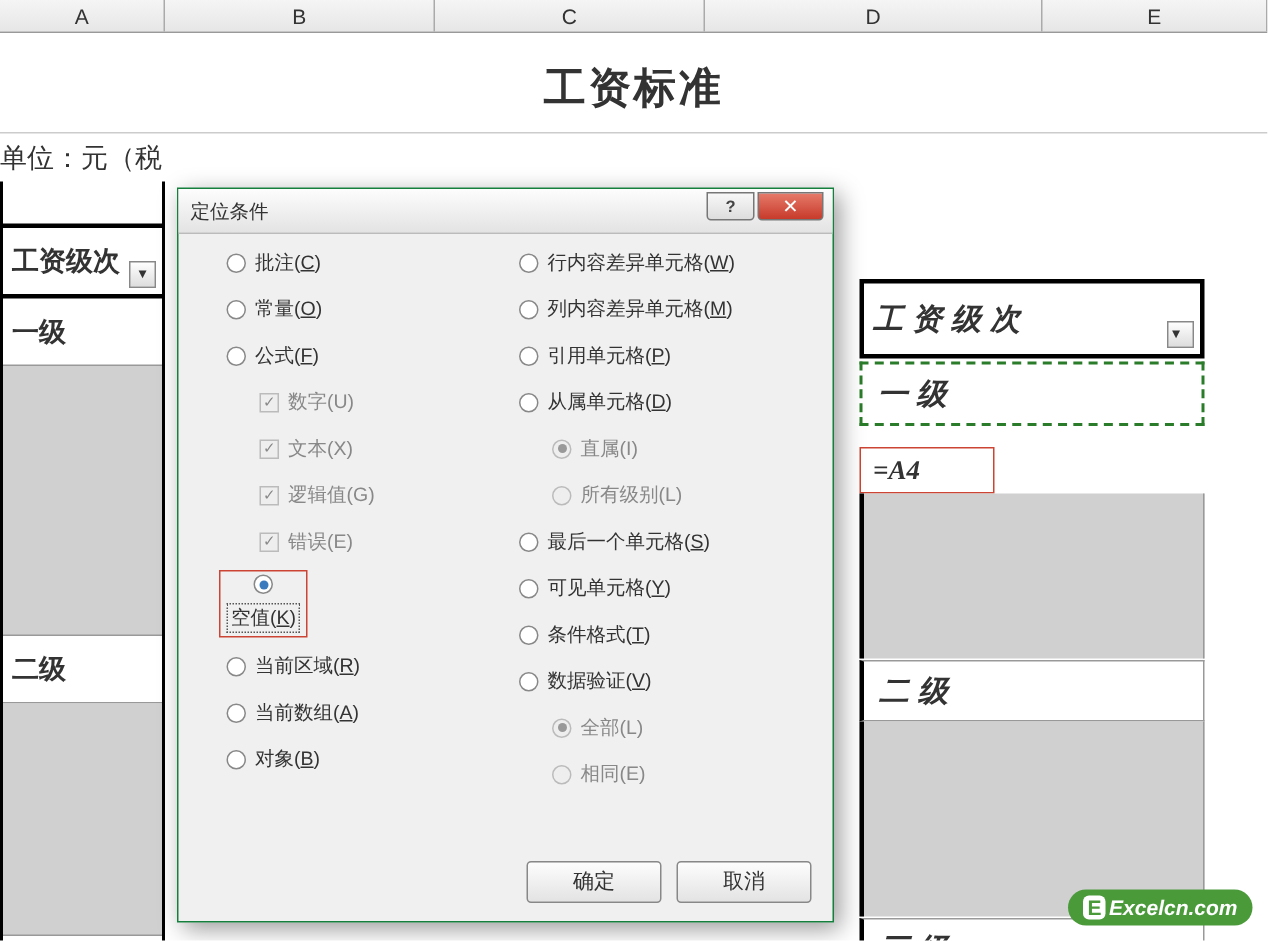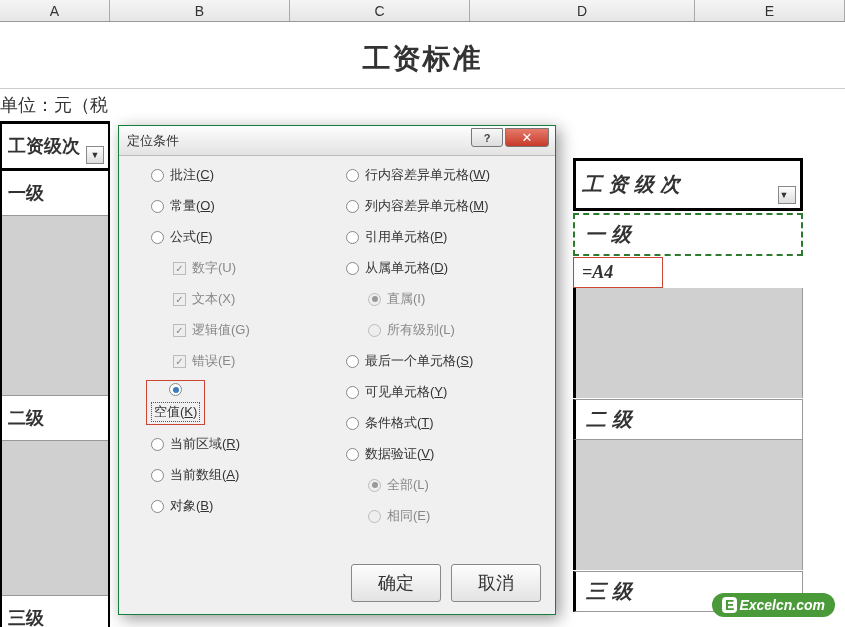--- a/index.html
+++ b/index.html
@@ -64,24 +64,25 @@
       position: absolute;
       left: 573px;
       top: 136px;
       width: 230px;
     }
     
     .thick-cell {
       border-top: 3px solid #000;
       border-bottom: 3px solid #000;
       padding: 10px 6px;
-      font-family: Liberation Sans, sans-serif;
+      font-family: Liberation Mono, monospace;
       font-size: 18px;
       font-weight: bold;
       position: relative;
+      margin-top: 28px;
     }
     .thick-cell .dropdown {
       position: absolute;
       right: 4px;
       bottom: 4px;
       width: 18px;
       height: 18px;
       border: 1px solid #888;
       background: linear-gradient(#fefefe, #ddd);
       display: flex;
@@ -124,21 +125,21 @@
       margin-top: 2px;
     }
     .formula-cell {
       border: 1px solid #cc4433;
       background: #fff;
       padding: 4px 8px;
       font-family: SimSun, serif;
       font-size: 18px;
       font-style: italic;
       font-weight: bold;
-      margin-top: 1px;
+      margin-top: 14px;
       width: 90px;
     }
     .gray-block {
       height: 110px;
       background: #d0d0d0;
       border-left: 3px solid #000;
       border-right: 1px solid #999;
     }
     .right-level {
       border: 1px solid #999;
@@ -282,25 +283,25 @@
     
     .dialog-footer {
       position: absolute;
       bottom: 12px;
       right: 14px;
       display: flex;
       gap: 10px;
     }
     .btn {
       width: 90px;
-      height: 38px;
+      height: 28px;
       background: linear-gradient(#fdfdfd, #e3e3e3);
       border: 1px solid #888;
       border-radius: 3px;
-      font-size: 18px;
+      font-size: 14px;
       display: flex;
       align-items: center;
       justify-content: center;
       cursor: pointer;
       margin-top: 36px;
     }
     
     .watermark {
       position: absolute;
       right: 10px;

